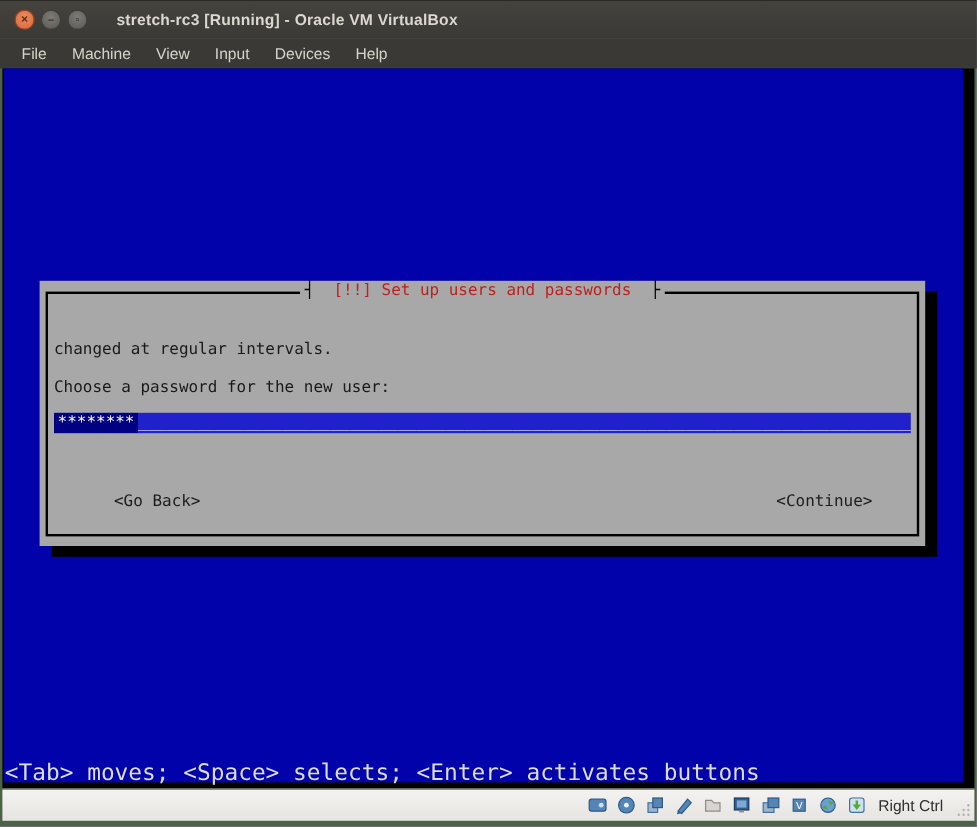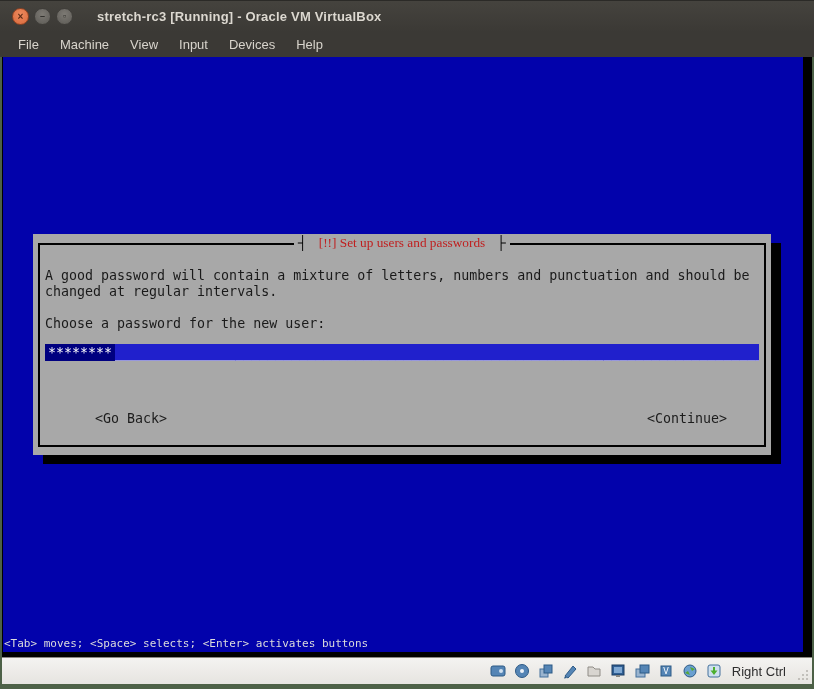--- a/index.html
+++ b/index.html
@@ -30,38 +30,38 @@
   .vm-black{position:absolute;left:2px;top:57px;width:810px;height:600px;background:#000;}
   .console{position:absolute;left:1px;top:0;width:800px;height:595px;background:#0202ab;
     font-family:"DejaVu Sans Mono",monospace;font-size:13.3px;line-height:16px;}
 
   
   .dialog{position:absolute;left:30px;top:177px;width:738px;height:221px;
     background:#a8a8a8;box-shadow:10px 9px 0 0 #000;color:#1a1a1a;}
   .dlg-border{position:absolute;left:5px;right:5px;top:9px;bottom:8px;
     border:2px solid #000;}
   .dlg-title{position:absolute;top:1px;left:0;right:0;text-align:center;}
-  .dlg-title span{background:#a8a8a8;padding:0 2px;font-family:Liberation Serif, serif;}
+  .dlg-title span{background:#a8a8a8;padding:0 2px;}
   .dlg-title .tick{color:#000;}
   .dlg-title .red{color:#c01f1f;}
   .row{position:absolute;left:12px;right:12px;height:16px;white-space:pre;}
   .entry{position:absolute;left:12px;right:12px;top:110px;height:17px;
     background:#2020cc;color:#e8e8e8;display:flex;align-items:center;
     overflow:hidden;white-space:pre;}
   .entry .mask{background:#000080;color:#ffffff;padding:0 3px;height:17px;
     display:flex;align-items:center;}
   .entry .fill{letter-spacing:0;}
   .checkbox{position:absolute;left:12px;top:144px;height:16px;background:#2020cc;
     color:#ffffff;padding:0 3px;white-space:pre;}
   .btn{position:absolute;top:177px;height:16px;color:#1c1c1c;white-space:pre;cursor:default;margin-left:22px;}
   .btn.goback{left:40px;}
   .btn.continue{right:44px;}
 
   .helpline{position:absolute;left:1px;top:579px;height:16px;color:#dcdcdc;
-    white-space:pre;font-family:"DejaVu Sans Mono",monospace;font-size:11px;line-height:16px;}
+    white-space:pre;font-family:"DejaVu Sans Mono",monospace;font-size:19px;line-height:16px;}
 
   
   .statusbar{position:absolute;left:2px;right:2px;top:657px;height:27px;
     background:linear-gradient(#f4f3f1,#e6e4e0);border-top:1px solid #8a8882;
     box-sizing:border-box;display:flex;align-items:center;justify-content:flex-end;}
   .sicons{display:flex;align-items:center;gap:6px;}
   .sicon{width:18px;height:18px;display:flex;align-items:center;justify-content:center;}
   .hostkey{font-size:13px;color:#2e2e2e;margin-left:9px;margin-right:26px;}
   .grip{position:absolute;right:3px;bottom:3px;}
 </style>
@@ -90,21 +90,20 @@
 
   <div class="vm-black">
     <div class="console">
 
       <div class="dialog">
         <div class="dlg-border"></div>
         <div class="dlg-title">
           <span><span class="tick">┤</span><span class="red"> </span><span class="red">[!!] Set up users and passwords</span><span class="red"> </span><span class="tick">├</span></span>
         </div>
 
-        <div class="row" style="top:34px">A good password will contain a mixture of letters, numbers and punctuation and should be</div>
         <div class="row" style="top:50px">changed at regular intervals.</div>
         <div class="row" style="top:82px">Choose a password for the new user:</div>
 
         <div class="entry">
           <span class="mask">********</span><span class="fill">__________________________________________________________________________________________</span>
         </div>
 
 
         <div class="btn goback">&lt;Go Back&gt;</div>
         <div class="btn continue">&lt;Continue&gt;</div>

